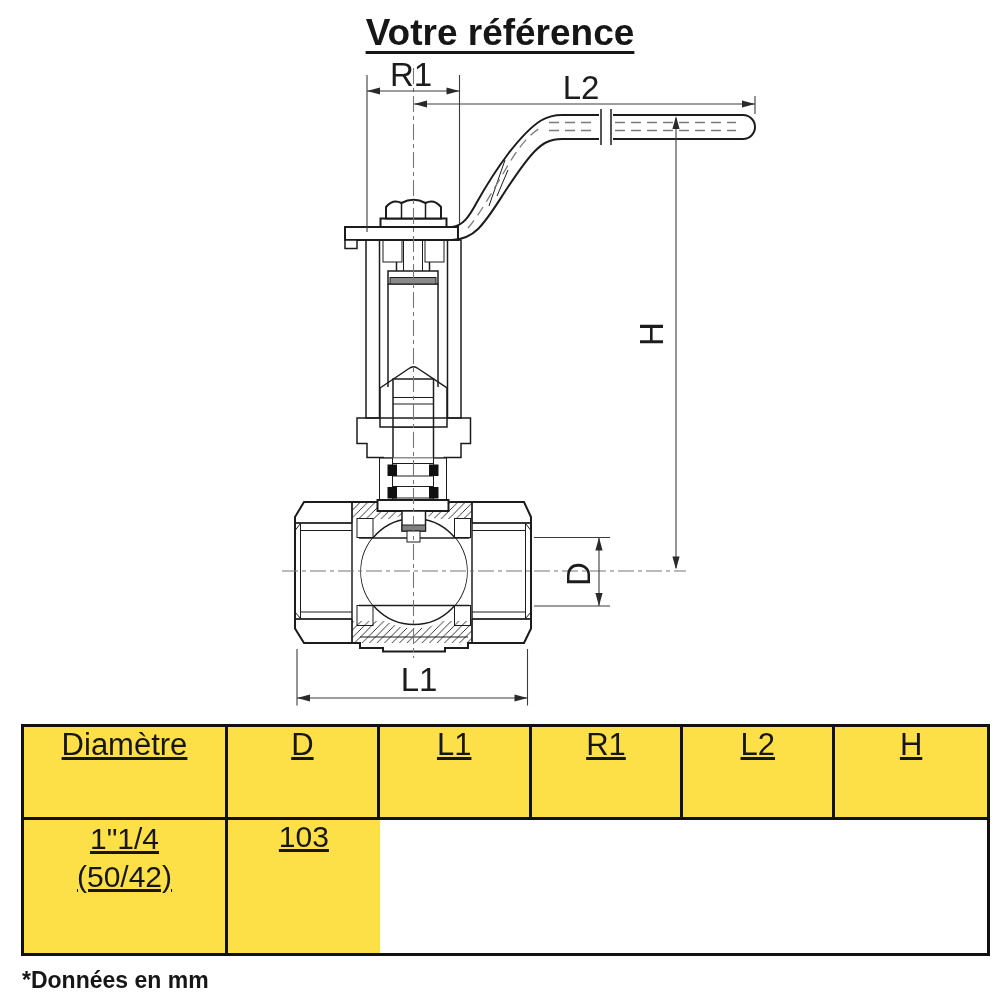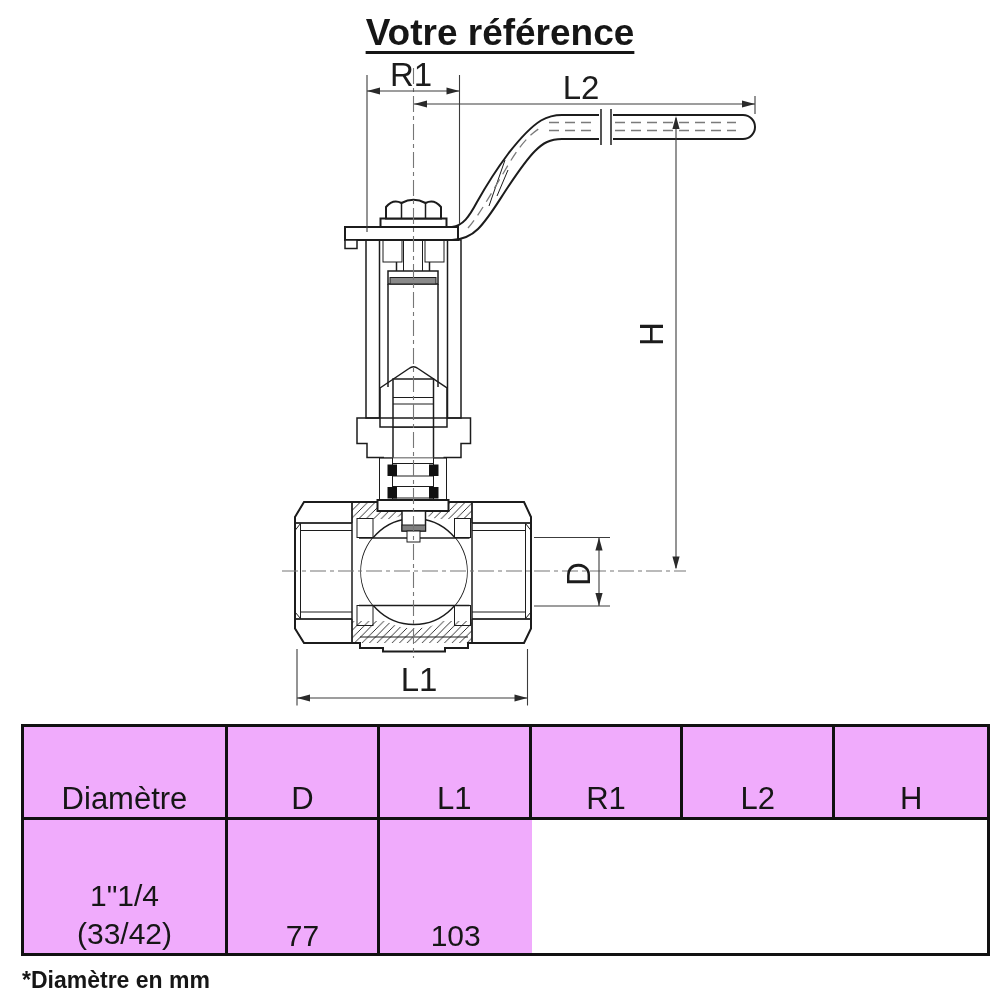--- a/index.html
+++ b/index.html
@@ -16,22 +16,22 @@
   .thin{stroke:#3c3c3c;stroke-width:1.1;fill:none;}
   .cl{stroke:#767676;stroke-width:1.1;fill:none;stroke-dasharray:16 4 4 4;}
   .hdash{stroke:#7a7a7a;stroke-width:1.3;fill:none;stroke-dasharray:10 6;}
   .arr{fill:#2a2a2a;stroke:none;}
   .wf{fill:#ffffff;}
   .dimtext{font-family:"Liberation Sans",sans-serif;font-size:33px;fill:#1c1c1c;}
   
   .tbl{position:absolute;left:21px;top:724px;width:969px;height:232px;
        border:3px solid #111;display:grid;grid-template-columns:204px 1fr 1fr 1fr 1fr 1fr;
        grid-template-rows:93px 1fr;box-sizing:border-box;}
-  .cell{display:flex;align-items:center;justify-content:flex-end;flex-direction:column;
-        font-size:30px;box-sizing:border-box;background:#f0abfc;}
+  .cell{display:flex;align-items:center;justify-content:flex-start;flex-direction:column;
+        font-size:30px;box-sizing:border-box;background:#fde047;text-decoration:underline;}
   .hcell{font-size:31px;}
   .br{border-right:3px solid #111;}
   .bb{border-bottom:3px solid #111;}
   .diam-line{line-height:38px;}
   .footnote{position:absolute;left:22px;top:967px;font-size:23px;font-weight:bold;}
 </style>
 </head>
 <body>
 
 <div class="title"><span>Votre référence</span></div>
@@ -241,23 +241,20 @@
     </div>
   <div class="cell hcell br bb">
       <span>L2</span>
     </div>
   <div class="cell hcell bb">
       <span>H</span>
     </div>
 
   <div class="cell br">
     <span class="diam-line">1"1/4</span>
-    <span class="diam-line">(33/42)</span>
+    <span class="diam-line">(50/42)</span>
   </div>
-  <div class="cell br">
-      <span>77</span>
-    </div>
   <div class="cell">
       <span>103</span>
     </div>
 </div>
 
-<div class="footnote">*Diamètre en mm</div>
+<div class="footnote">*Données en mm</div>
 
 </body></html>

